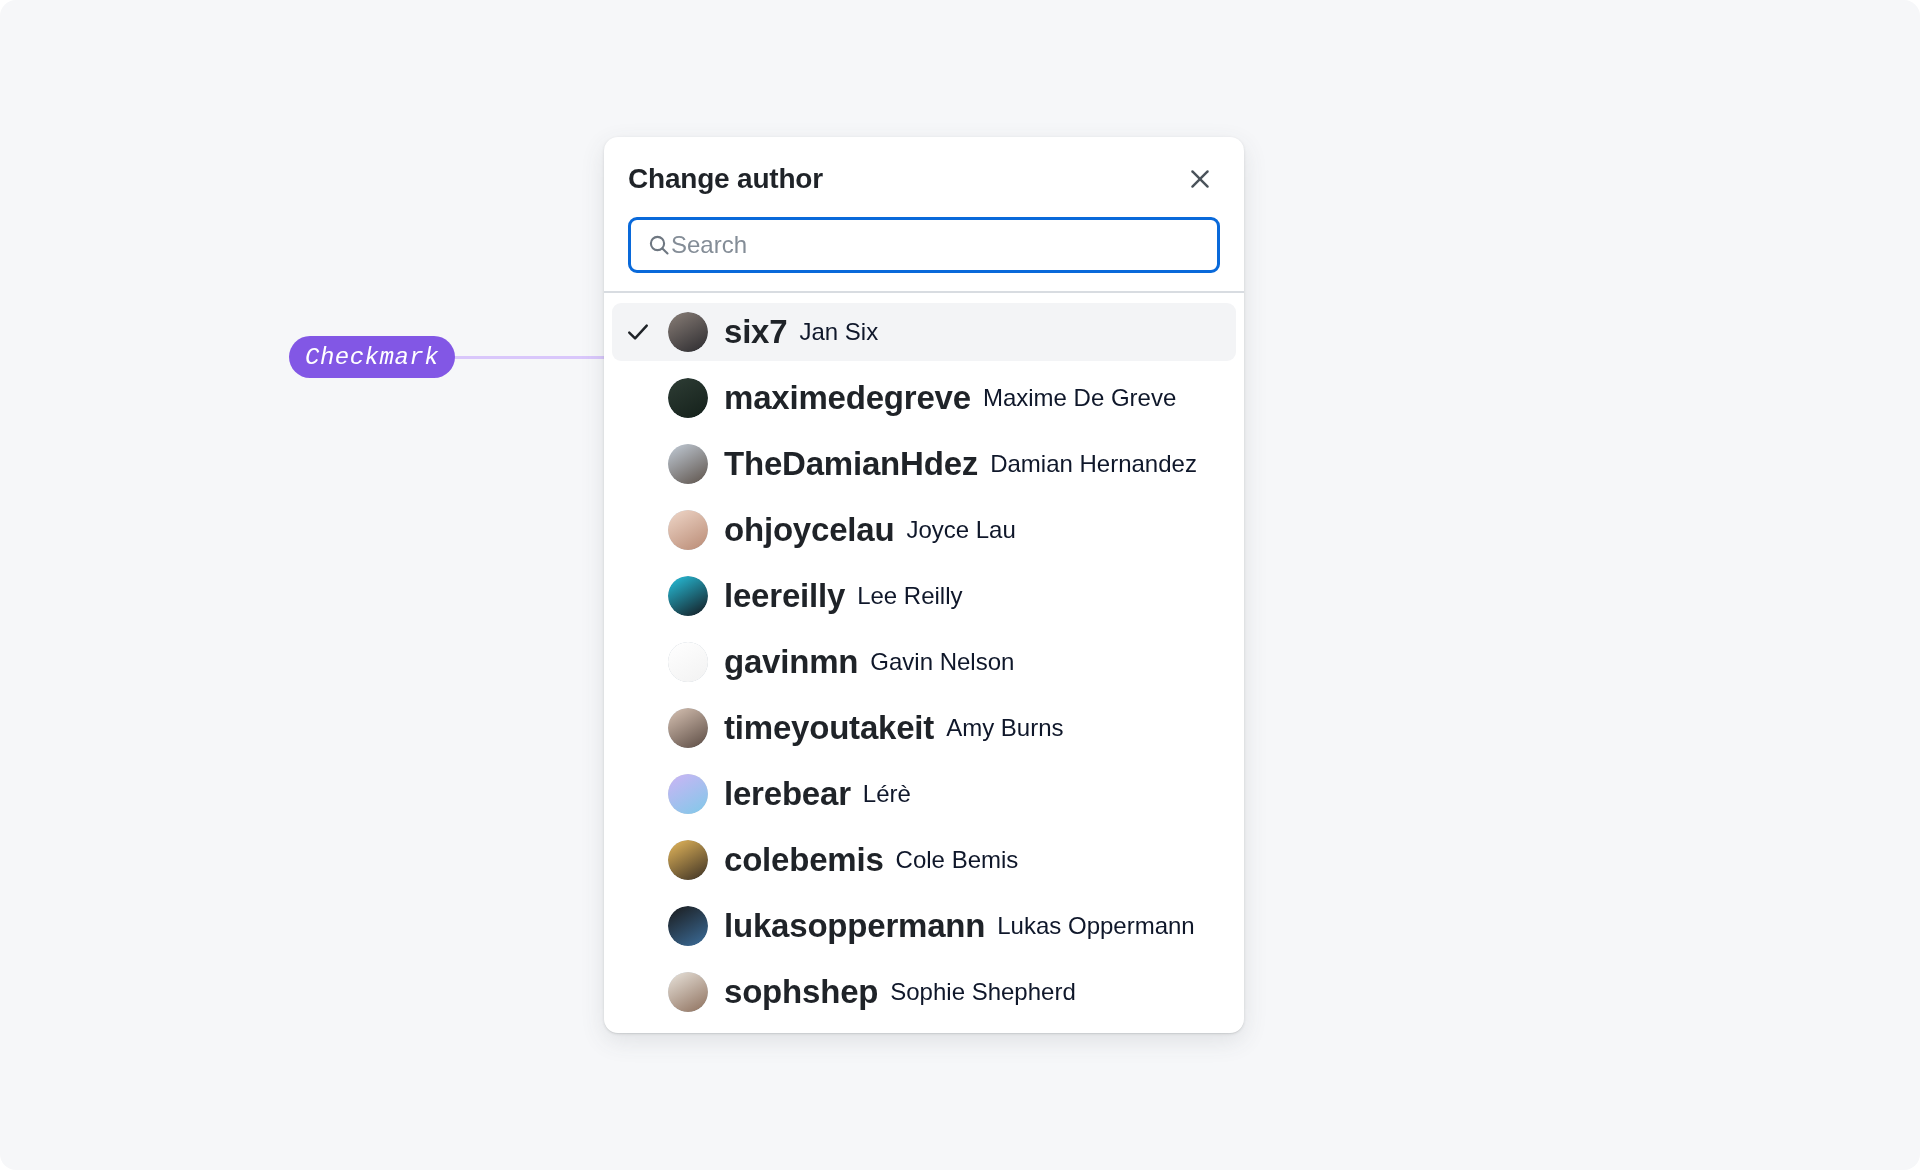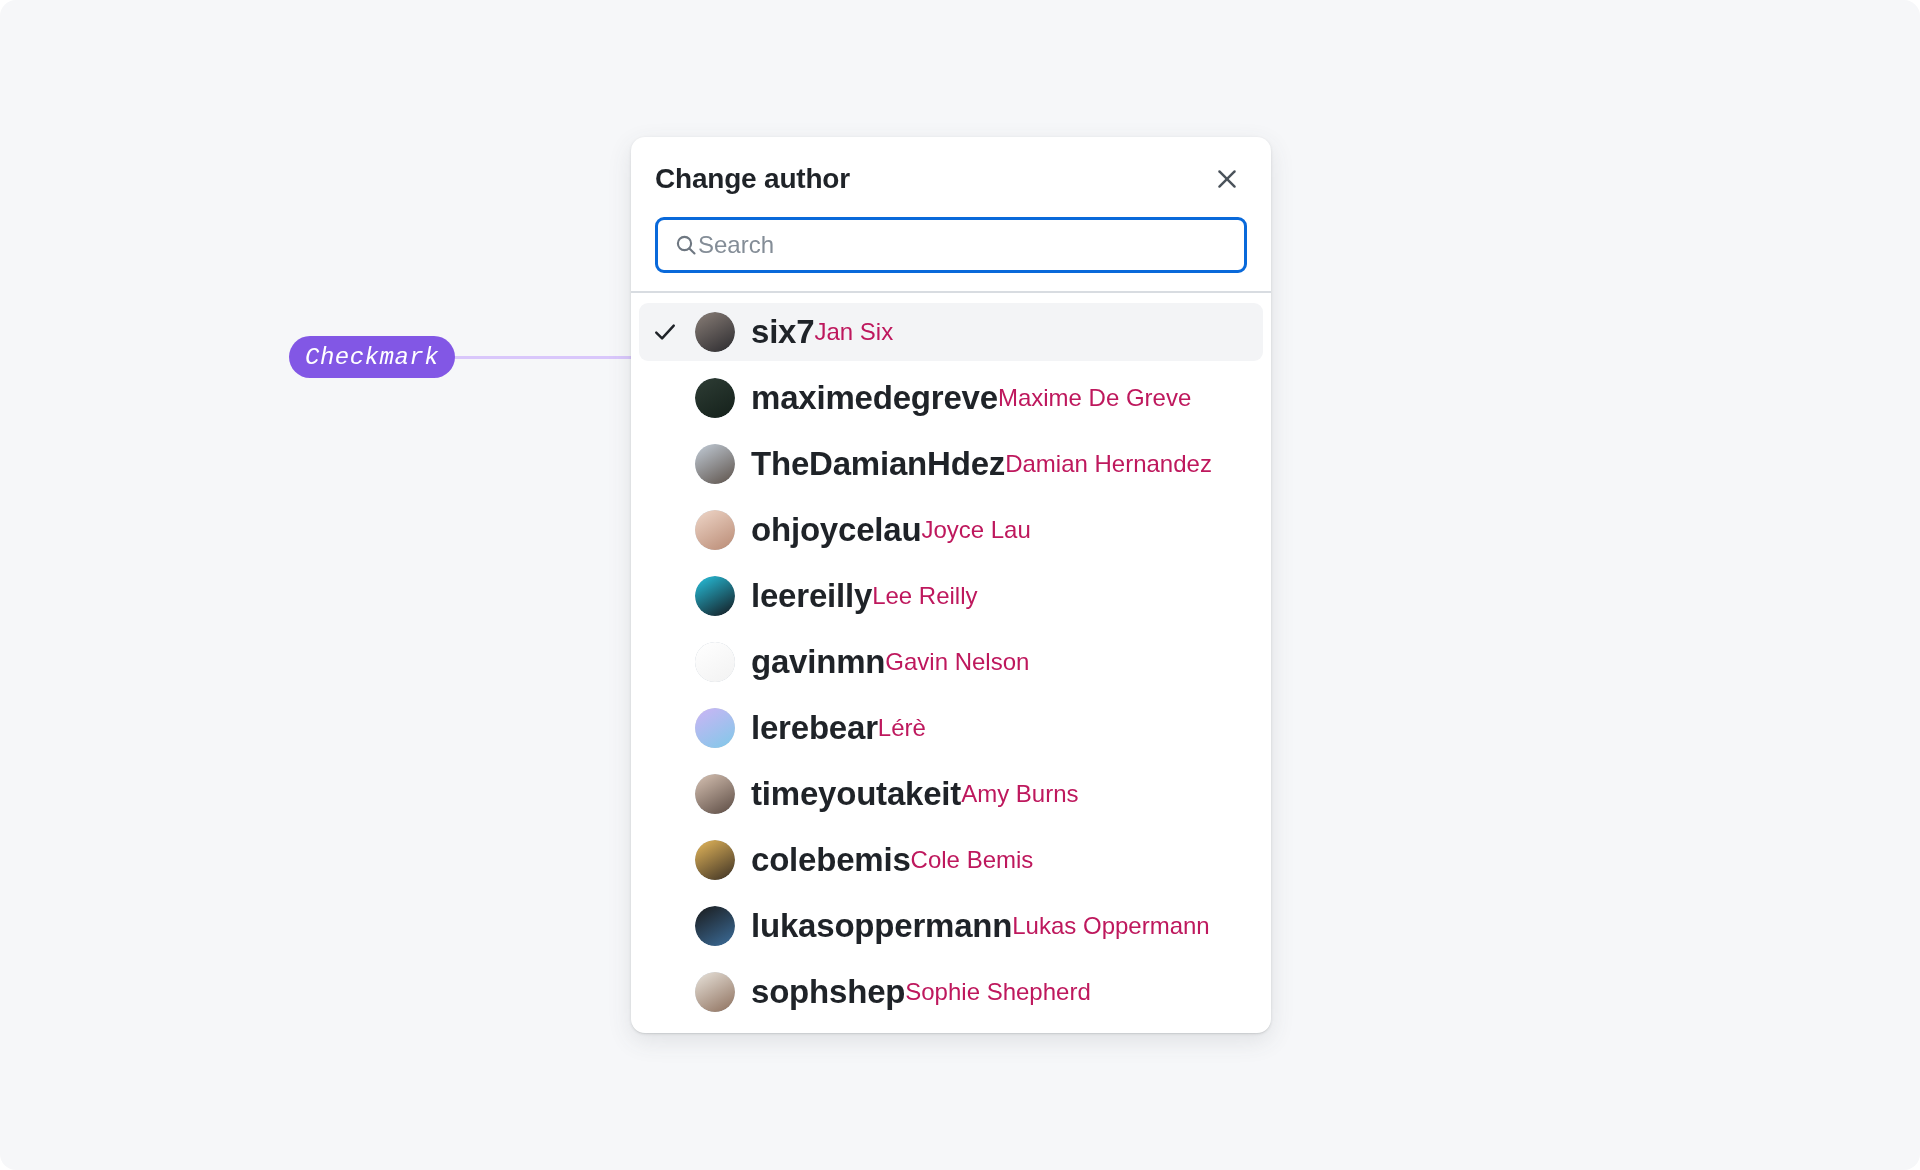--- a/index.html
+++ b/index.html
@@ -63,21 +63,21 @@
     top: 336px;
     width: 10px;
     height: 56px;
     border-radius: 5px;
     background: #1868dd;
   }
 
   
   #panel {
     position: absolute;
-    left: 631px;
+    left: 604px;
     top: 137px;
     width: 640px;
     height: 896px;
     background: #ffffff;
     border-radius: 14px;
     box-shadow: 0 1px 3px rgba(27,31,36,0.12),
                 0 8px 24px rgba(66,74,83,0.12),
                 0 1px 0 rgba(27,31,36,0.04);
     overflow: hidden;
     display: flex;
@@ -185,21 +185,22 @@
 
   .login {
     font-size: 33px;
     font-weight: 700;
     color: #1f2328;
     letter-spacing: -0.2px;
   }
   .fullname {
     font-size: 24px;
     font-weight: 400;
-    color: #be185d;
+    color: #0f172a;
+    margin-left: 12px;
   }
 </style>
 </head>
 <body>
 
 <div id="canvas">
 
   <div class="anno-line"></div>
   <div class="anno-pill">Checkmark</div>
   <div class="anno-bar"></div>
@@ -306,44 +307,44 @@
           <span class="login">gavinmn</span>
           <span class="fullname">Gavin Nelson</span>
         </div>
         <div class="row">
           <div class="check-slot empty">
             <svg width="28" height="28" viewBox="0 0 24 24" fill="none" stroke="currentColor" stroke-width="2.1" stroke-linecap="round" stroke-linejoin="round">
               <polyline points="4.5,12.5 9.5,17.5 19.5,6.5"></polyline>
             </svg>
           </div>
           <div class="avatar">
+            <div class="av-inner" style="background: linear-gradient(150deg, rgb(216, 195, 180) 0%, rgb(90, 74, 66) 100%);"></div>
+          </div>
+          <span class="login">timeyoutakeit</span>
+          <span class="fullname">Amy Burns</span>
+        </div>
+        <div class="row">
+          <div class="check-slot empty">
+            <svg width="28" height="28" viewBox="0 0 24 24" fill="none" stroke="currentColor" stroke-width="2.1" stroke-linecap="round" stroke-linejoin="round">
+              <polyline points="4.5,12.5 9.5,17.5 19.5,6.5"></polyline>
+            </svg>
+          </div>
+          <div class="avatar">
             <div class="av-inner" style="background: linear-gradient(150deg, rgb(205, 180, 245) 0%, rgb(127, 201, 232) 100%);"></div>
           </div>
           <span class="login">lerebear</span>
           <span class="fullname">Lérè</span>
         </div>
         <div class="row">
           <div class="check-slot empty">
             <svg width="28" height="28" viewBox="0 0 24 24" fill="none" stroke="currentColor" stroke-width="2.1" stroke-linecap="round" stroke-linejoin="round">
               <polyline points="4.5,12.5 9.5,17.5 19.5,6.5"></polyline>
             </svg>
           </div>
           <div class="avatar">
-            <div class="av-inner" style="background: linear-gradient(150deg, rgb(216, 195, 180) 0%, rgb(90, 74, 66) 100%);"></div>
-          </div>
-          <span class="login">timeyoutakeit</span>
-          <span class="fullname">Amy Burns</span>
-        </div>
-        <div class="row">
-          <div class="check-slot empty">
-            <svg width="28" height="28" viewBox="0 0 24 24" fill="none" stroke="currentColor" stroke-width="2.1" stroke-linecap="round" stroke-linejoin="round">
-              <polyline points="4.5,12.5 9.5,17.5 19.5,6.5"></polyline>
-            </svg>
-          </div>
-          <div class="avatar">
             <div class="av-inner" style="background: linear-gradient(150deg, rgb(231, 185, 92) 0%, rgb(58, 47, 35) 100%);"></div>
           </div>
           <span class="login">colebemis</span>
           <span class="fullname">Cole Bemis</span>
         </div>
         <div class="row">
           <div class="check-slot empty">
             <svg width="28" height="28" viewBox="0 0 24 24" fill="none" stroke="currentColor" stroke-width="2.1" stroke-linecap="round" stroke-linejoin="round">
               <polyline points="4.5,12.5 9.5,17.5 19.5,6.5"></polyline>
             </svg>

